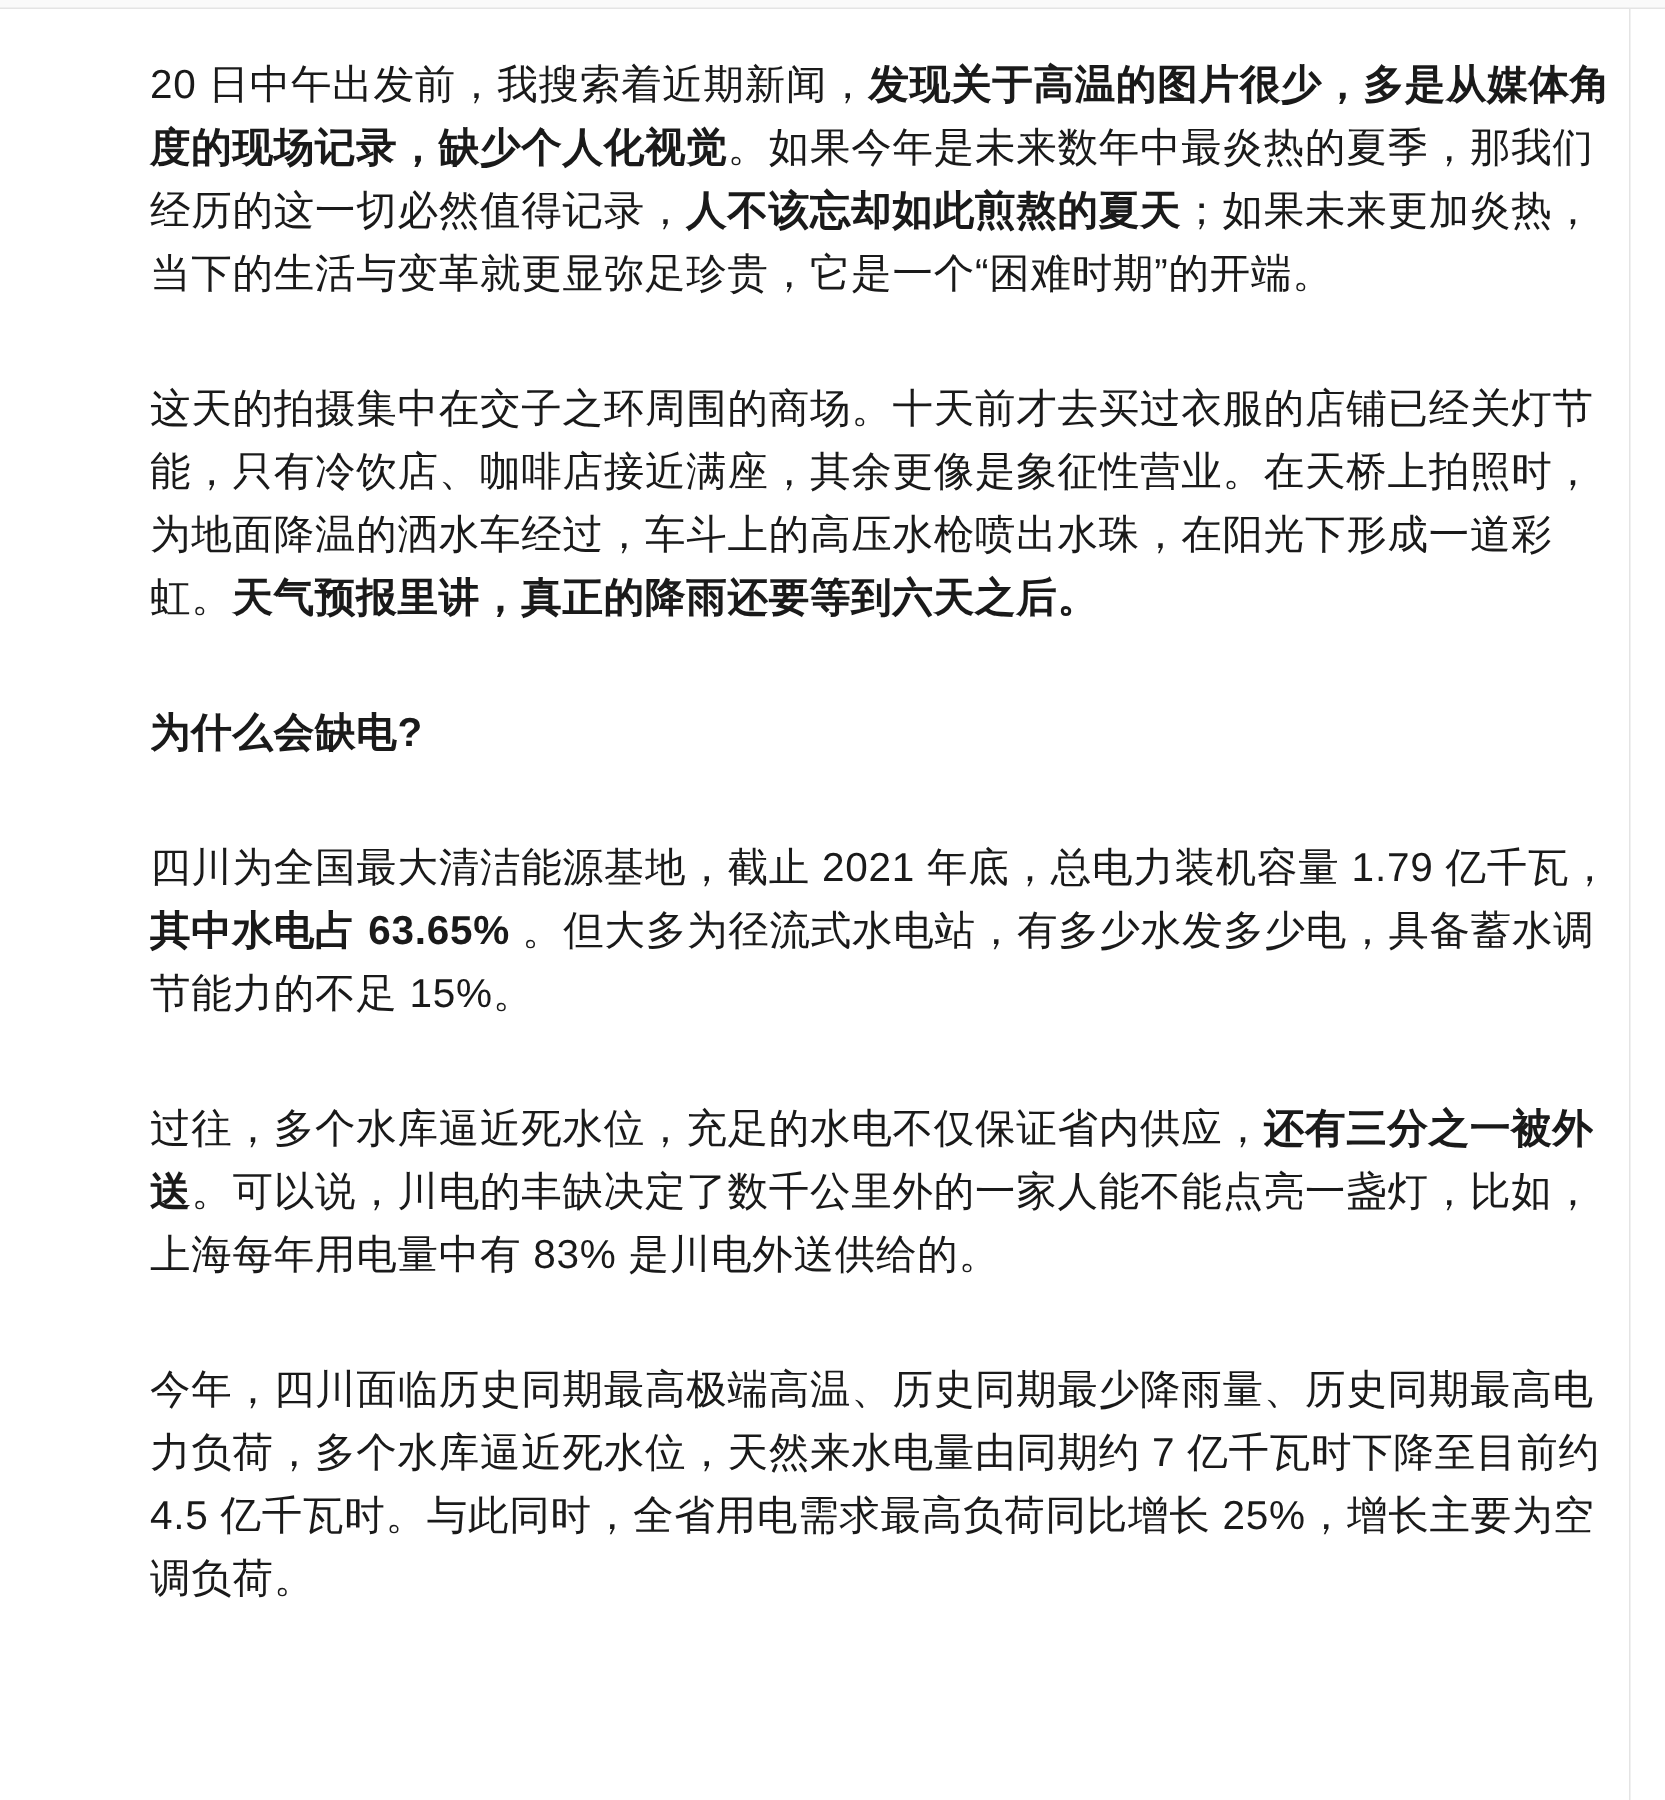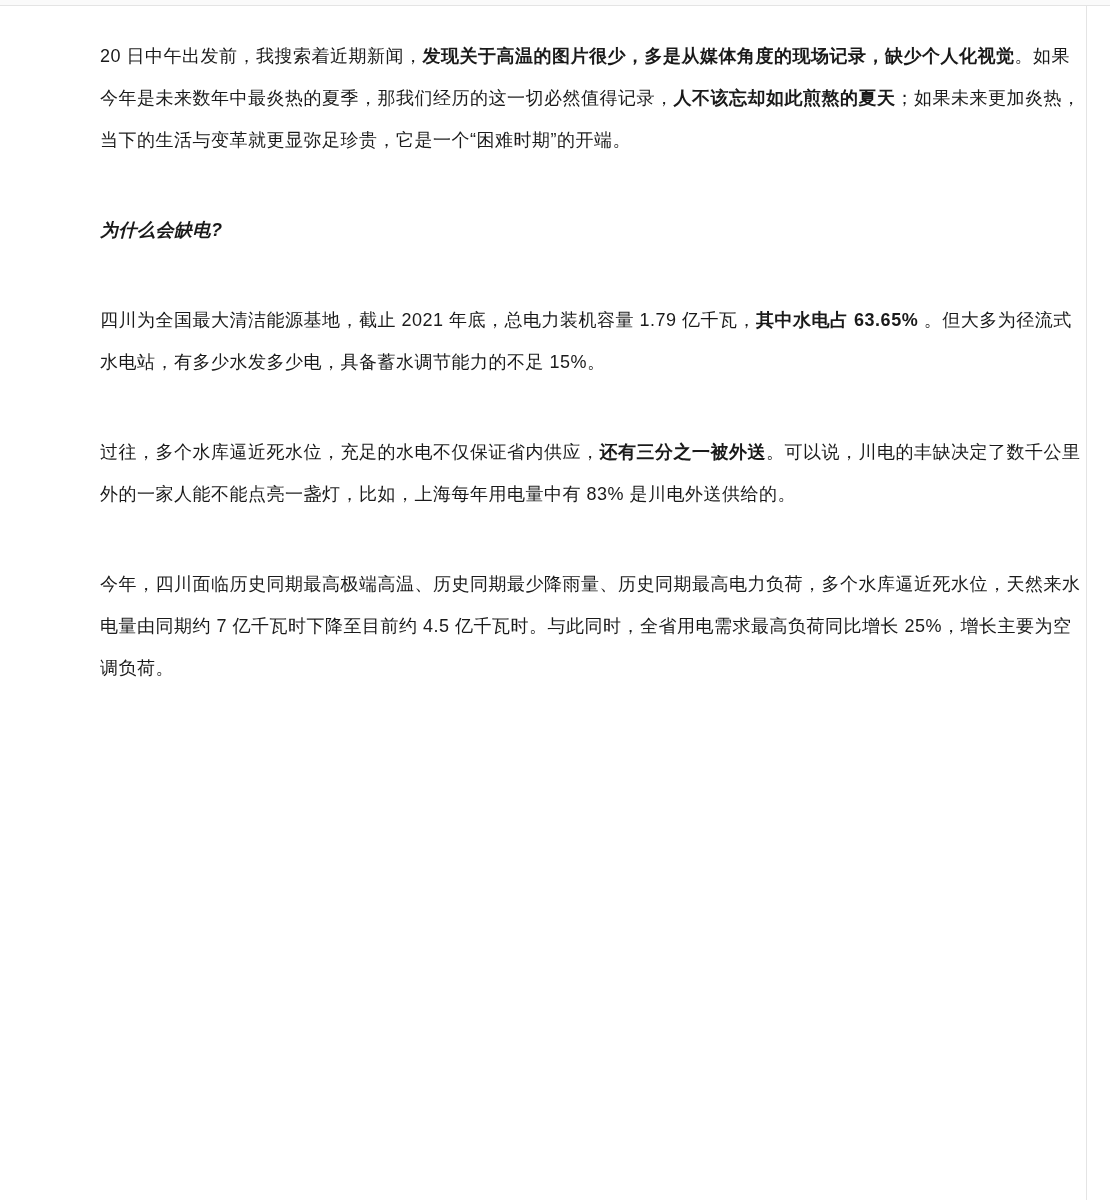--- a/index.html
+++ b/index.html
@@ -33,42 +33,42 @@
     background: #e4e4e4;
   }
   .article {
     position: absolute;
     top: 35px;
     left: 100px;
     width: 986px;
   }
   .article p, .article h2 {
     margin: 0 0 48px 0;
-    font-size: 18px;
+    font-size: 27px;
     line-height: 42px;
     font-weight: 400;
     letter-spacing: 0.5px;
     text-align: left;
     word-break: break-word;
   }
   .article h2 {
     font-weight: 700;
-    font-style: italic;
   }
   .article strong {
     font-weight: 700;
   }
 </style>
 </head>
 <body>
 
 <div class="top-strip"></div>
 <div class="right-divider"></div>
 
 <main class="article">
   <div>
       <p><span>20 日中午出发前，我搜索着近期新闻，</span><strong>发现关于高温的图片很少，多是从媒体角度的现场记录，缺少个人化视觉</strong><span>。如果今年是未来数年中最炎热的夏季，那我们经历的这一切必然值得记录，</span><strong>人不该忘却如此煎熬的夏天</strong><span>；如果未来更加炎热，当下的生活与变革就更显弥足珍贵，它是一个“困难时期”的开端。</span></p>
+      <p><span>这天的拍摄集中在交子之环周围的商场。十天前才去买过衣服的店铺已经关灯节能，只有冷饮店、咖啡店接近满座，其余更像是象征性营业。在天桥上拍照时，为地面降温的洒水车经过，车斗上的高压水枪喷出水珠，在阳光下形成一道彩虹。</span><strong>天气预报里讲，真正的降雨还要等到六天之后。</strong></p>
       <h2><strong>为什么会缺电?</strong></h2>
       <p><span>四川为全国最大清洁能源基地，截止 2021 年底，总电力装机容量 1.79 亿千瓦，</span><strong>其中水电占 63.65%</strong><span> 。但大多为径流式水电站，有多少水发多少电，具备蓄水调节能力的不足 15%。</span></p>
       <p><span>过往，多个水库逼近死水位，充足的水电不仅保证省内供应，</span><strong>还有三分之一被外送</strong><span>。可以说，川电的丰缺决定了数千公里外的一家人能不能点亮一盏灯，比如，上海每年用电量中有 83% 是川电外送供给的。</span></p>
       <p><span>今年，四川面临历史同期最高极端高温、历史同期最少降雨量、历史同期最高电力负荷，多个水库逼近死水位，天然来水电量由同期约 7 亿千瓦时下降至目前约 4.5 亿千瓦时。与此同时，全省用电需求最高负荷同比增长 25%，增长主要为空调负荷。</span></p>
     </div>
 </main>
 
 </body></html>

